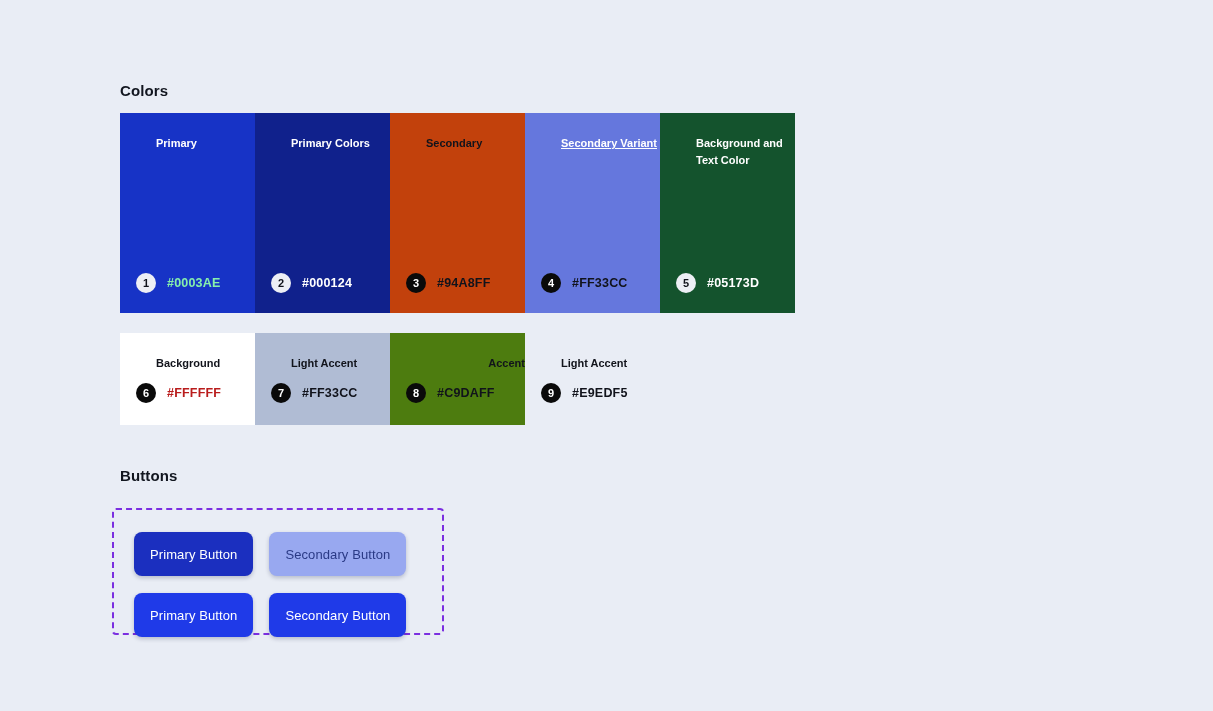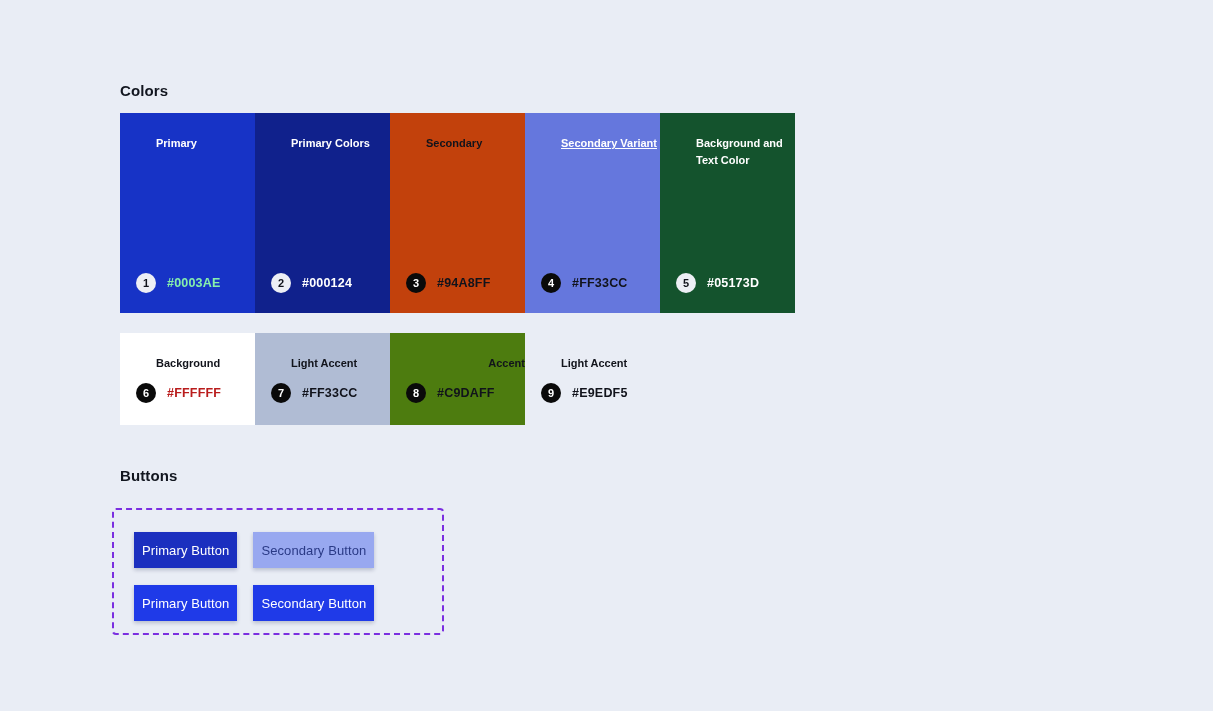--- a/index.html
+++ b/index.html
@@ -118,23 +118,23 @@
     left: 20px;
     top: 22px;
     display: grid;
     grid-template-columns: auto auto;
     grid-gap: 17px 16px;
     justify-items: start;
   }
 
   .btn {
     border: none;
-    border-radius: 0;
-    padding: 0 8px;
-    height: 36px;
+    border-radius: 8px;
+    padding: 0 16px;
+    height: 44px;
     font-family: "Liberation Sans", sans-serif;
     font-size: 13px;
     font-weight: normal;
     letter-spacing: 0.1px;
     cursor: pointer;
     white-space: nowrap;
     box-shadow: 0 2px 4px rgba(10, 20, 60, 0.22);
   }
 </style>
 </head>

